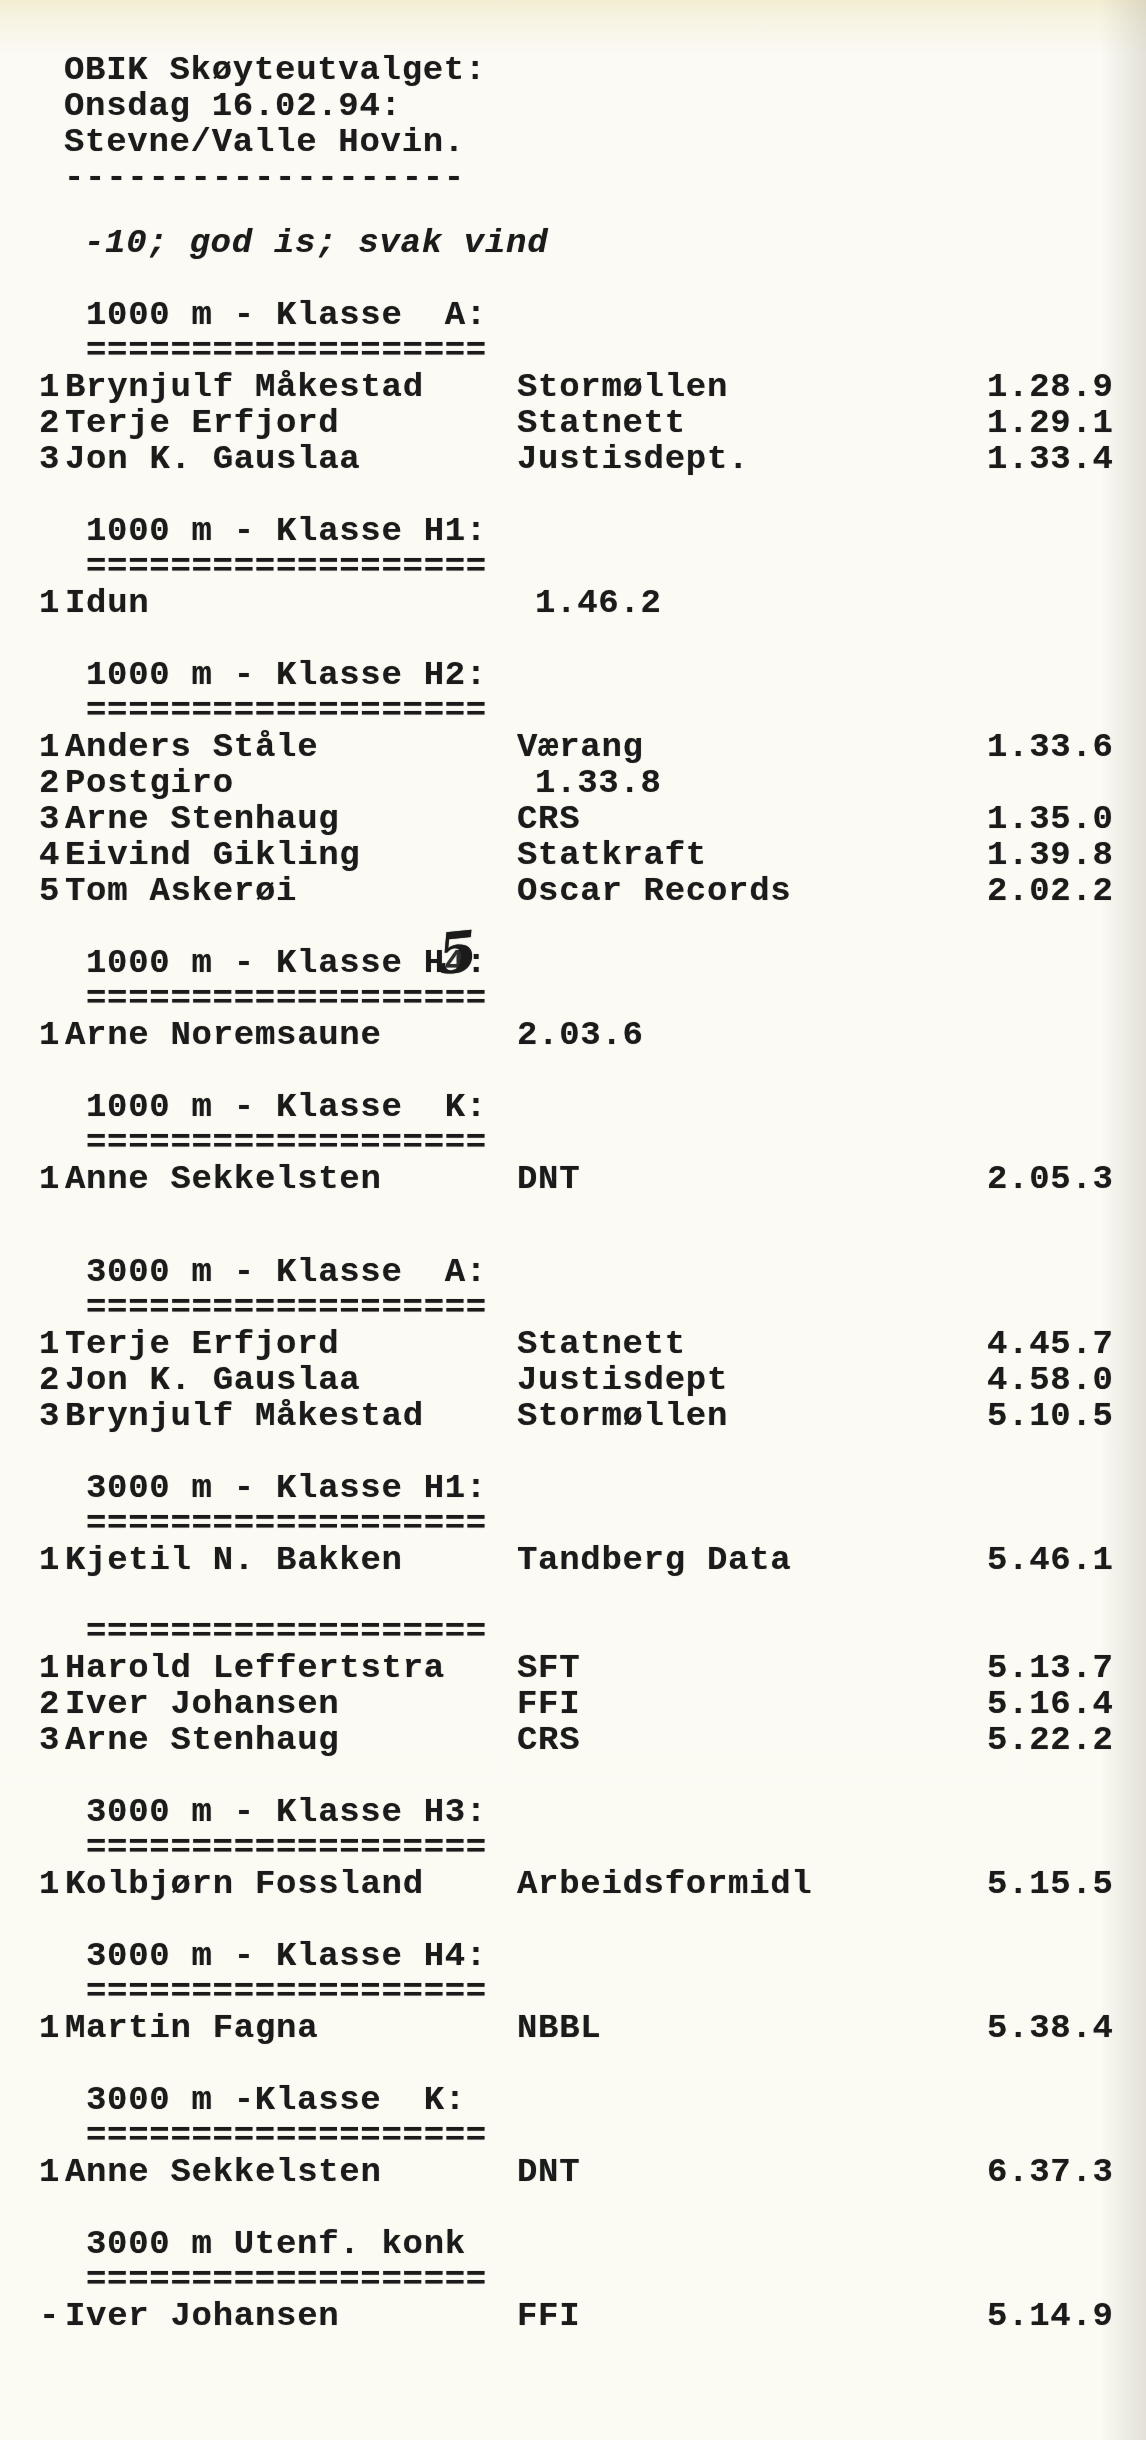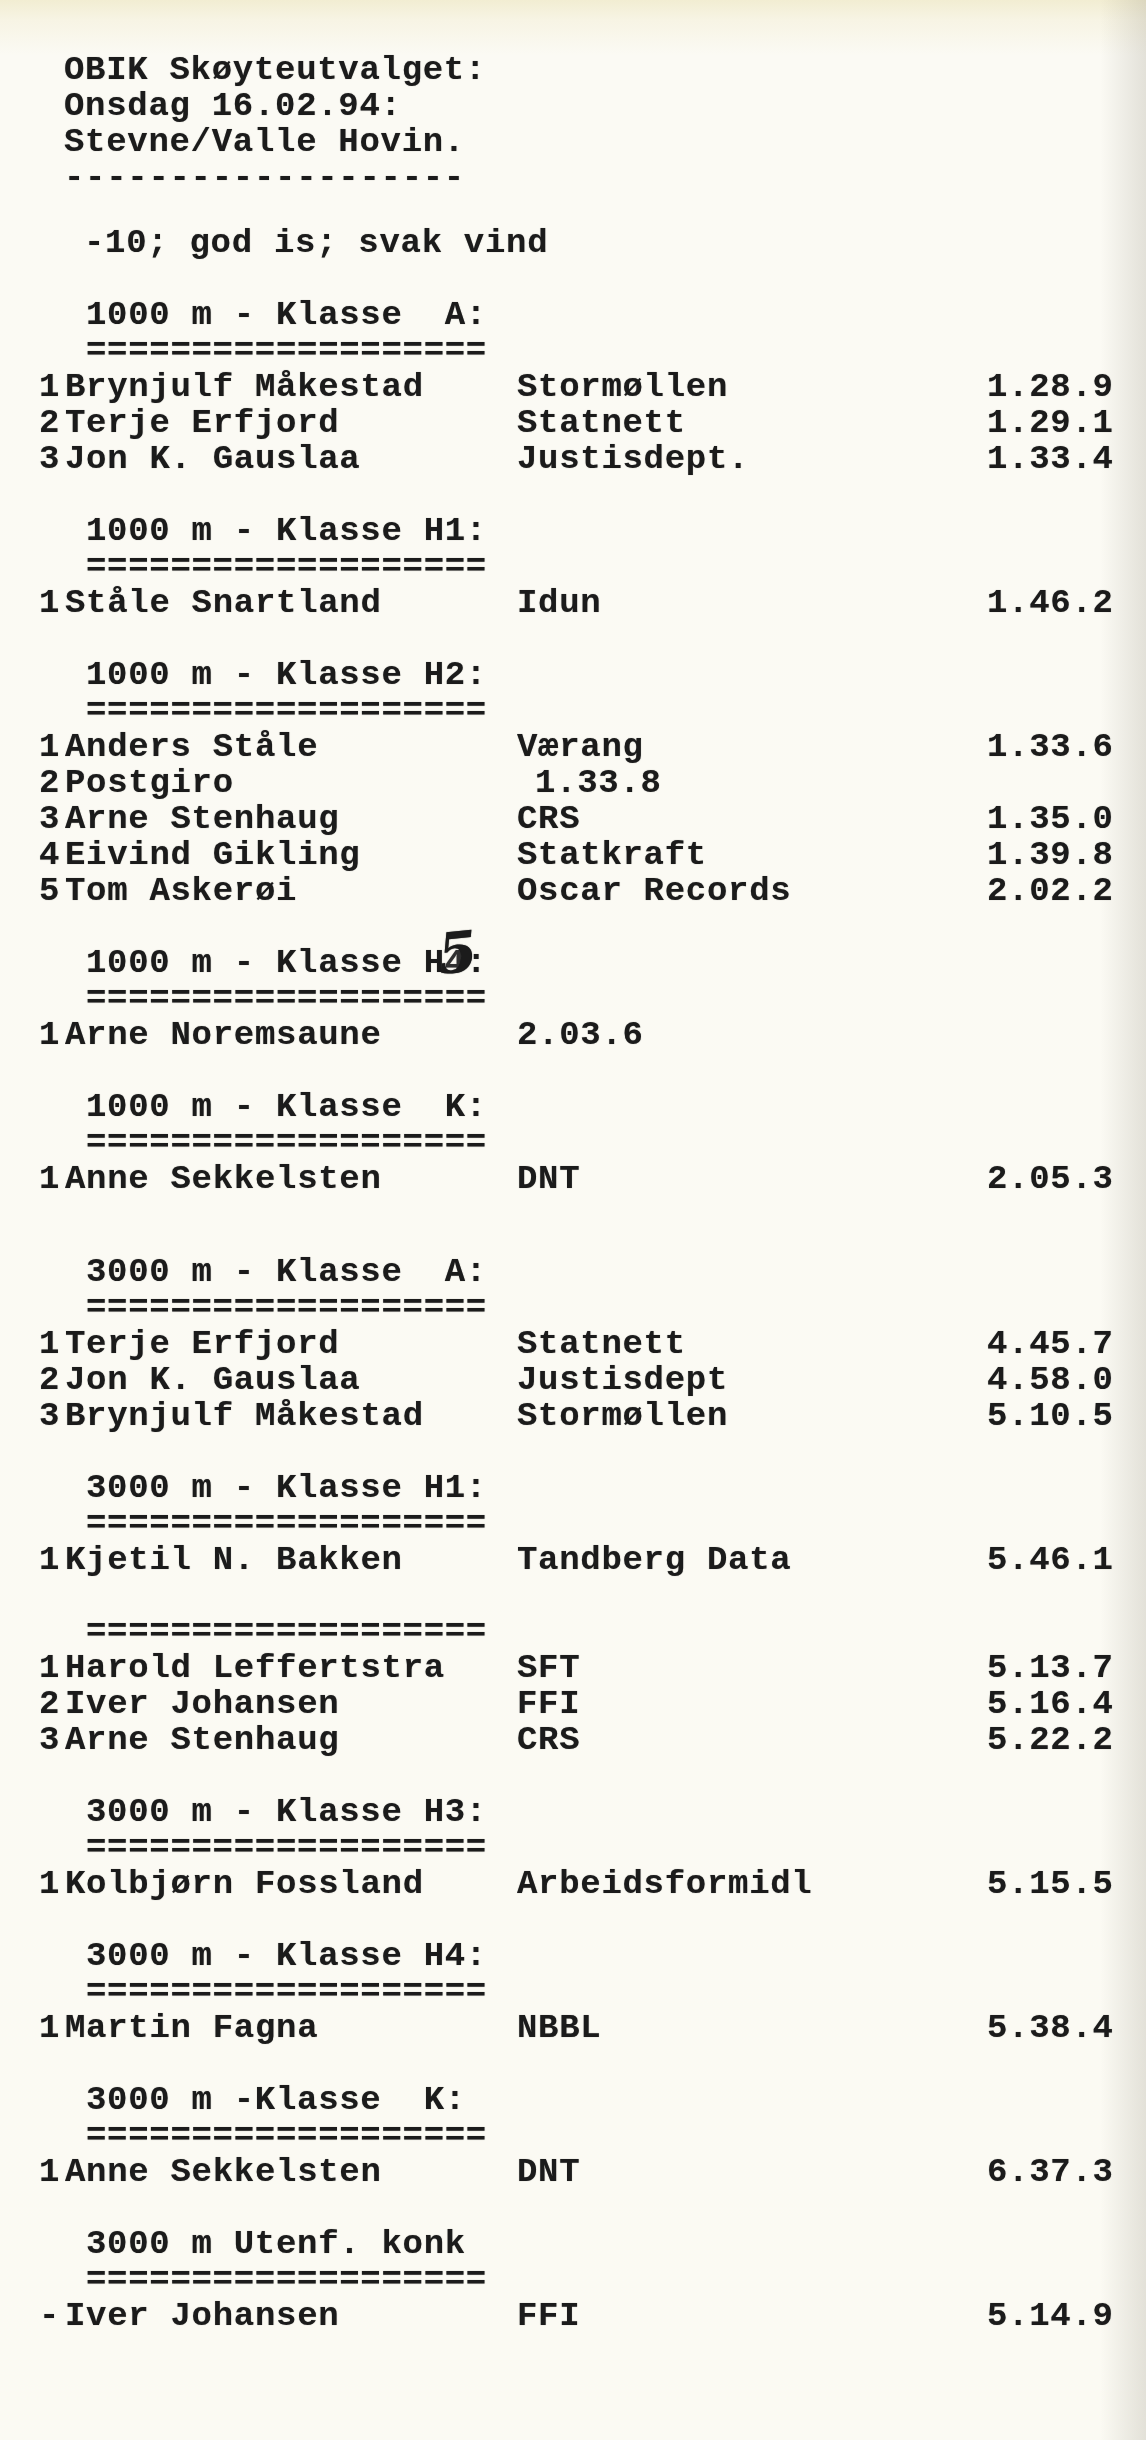--- a/index.html
+++ b/index.html
@@ -19,21 +19,21 @@
     font-weight: bold;
     font-size: 34px;
     line-height: 36px;
     letter-spacing: 0.7px;
     text-shadow: 0 0 1px rgba(25,25,25,0.45);
   }
 
   .line { white-space: pre; }
 
   .title-block { padding-top: 52px; padding-left: 64px; }
-  .conditions  { margin-top: 29px;  padding-left: 84px; white-space: pre; }
+  .conditions  { margin-top: 29px;  padding-left: 84px; white-space: pre; font-style: italic; }
 
   .section { margin-top: 36px; padding-left: 22px; }
   .section.wide-gap { margin-top: 57px; }
 
   .section-title, .section-rule { padding-left: 64px; white-space: pre; }
 
   .row { display: flex; padding-left: 17px; white-space: pre; }
   .rank { width: 26px;  flex: 0 0 auto; }
   .name { width: 452px; flex: 0 0 auto; overflow: hidden; }
   .club { width: 470px; flex: 0 0 auto; overflow: hidden; }
@@ -97,21 +97,20 @@
   </div>
 </div>
   </div>
 
   <div class="section">
     <div class="section-title">1000 m - Klasse H1:</div>
     <div class="section-rule">===================</div>
     <div>
   <div class="row">
     <span class="rank">1</span>
-    <span class="name">Ståle Snartland</span>
     <span class="club">Idun</span>
     <span class="time">1.46.2</span>
   </div>
 </div>
   </div>
 
   <div class="section">
     <div class="section-title">1000 m - Klasse H2:</div>
     <div class="section-rule">===================</div>
     <div>

